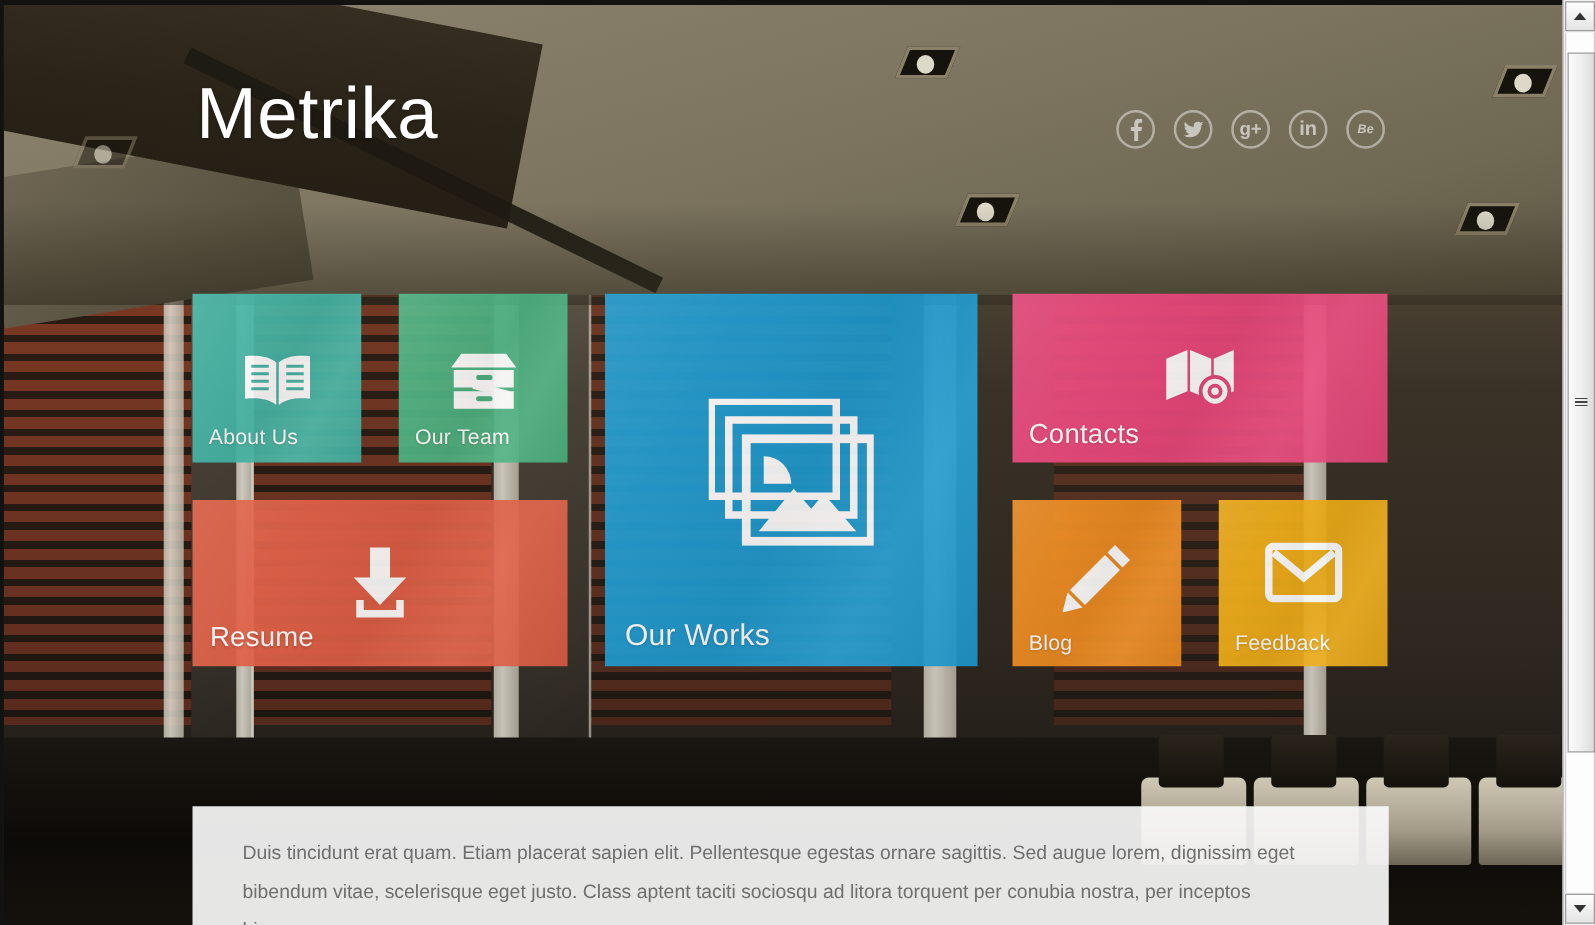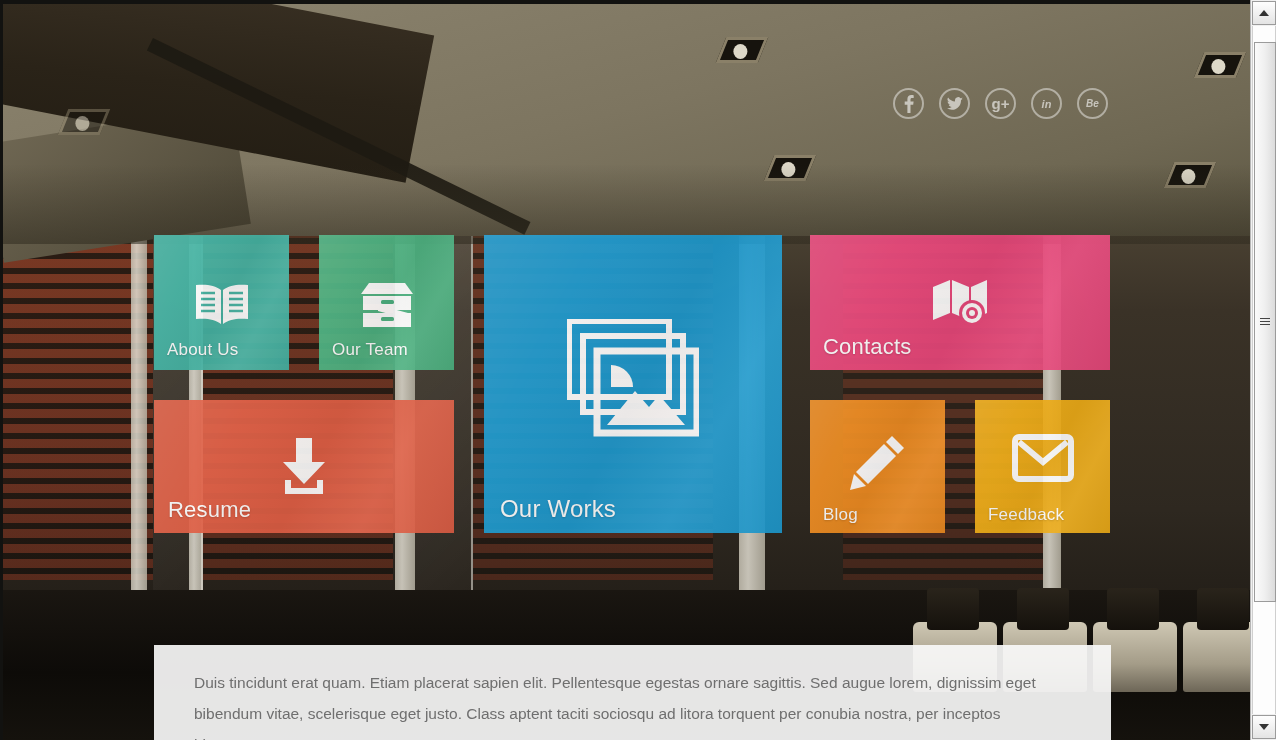--- a/index.html
+++ b/index.html
@@ -318,37 +318,38 @@
         <div class="beam-b"></div>
         <div class="ceiling-light" style="left:718px;top:33px;"></div>
         <div class="ceiling-light" style="left:766px;top:151px;"></div>
         <div class="ceiling-light" style="left:1196px;top:48px;"></div>
         <div class="ceiling-light" style="left:1166px;top:158px;"></div>
         <div class="ceiling-light" style="left:60px;top:105px;opacity:.5;"></div>
         <div class="beam-d"></div>
       </div>
     </div>
 
+    <div class="logo">Metrika</div>
 
     <div class="social">
       <div class="social-btn">
         <svg width="10" height="18" viewBox="0 0 10 18">
             <path fill="currentColor" d="M6.5 18V9.8h2.7l.4-3.2H6.5V4.6c0-.9.3-1.5 1.6-1.5h1.6V.2C9.4.1 8.4 0 7.3 0 5 0 3.4 1.4 3.4 4.1v2.5H.7v3.2h2.7V18h3.1z"></path>
           </svg>
       </div>
       <div class="social-btn">
         <svg width="16" height="14" viewBox="0 0 16 14">
             <path fill="currentColor" d="M16 1.7c-.6.3-1.2.4-1.9.5.7-.4 1.2-1 1.4-1.8-.6.4-1.3.6-2 .8A3.2 3.2 0 0 0 8 3.9c0 .3 0 .5.1.7A9.1 9.1 0 0 1 1.1.6 3.2 3.2 0 0 0 2.1 5c-.5 0-1-.2-1.5-.4 0 1.5 1.1 2.8 2.6 3.1-.3.1-.6.1-.9.1-.2 0-.4 0-.6-.1.4 1.3 1.6 2.2 3 2.2A6.4 6.4 0 0 1 0 11.3a9 9 0 0 0 4.9 1.5c5.9 0 9.1-4.9 9.1-9.1v-.4c.6-.5 1.2-1 1.6-1.6z"></path>
           </svg>
       </div>
       <div class="social-btn">
         <span style="font-size:15px;font-weight:bold;">g+</span>
       </div>
       <div class="social-btn">
-        <span style="font-size:11px;font-weight:bold;font-style:italic;">in</span>
+        <span style="font-size:16px;font-weight:bold;">in</span>
       </div>
       <div class="social-btn">
         <span style="font-size:10px;font-weight:bold;font-style:italic;">Be</span>
       </div>
     </div>
 
     <div class="tile" id="tile-about">
       <div class="t-icon">
         <svg width="58" height="46" viewBox="0 0 58 46">
           <path fill="#fff" d="M28 9C22 4 13 3 3 4v34c10-1 19 0 25 5V9z"></path>

